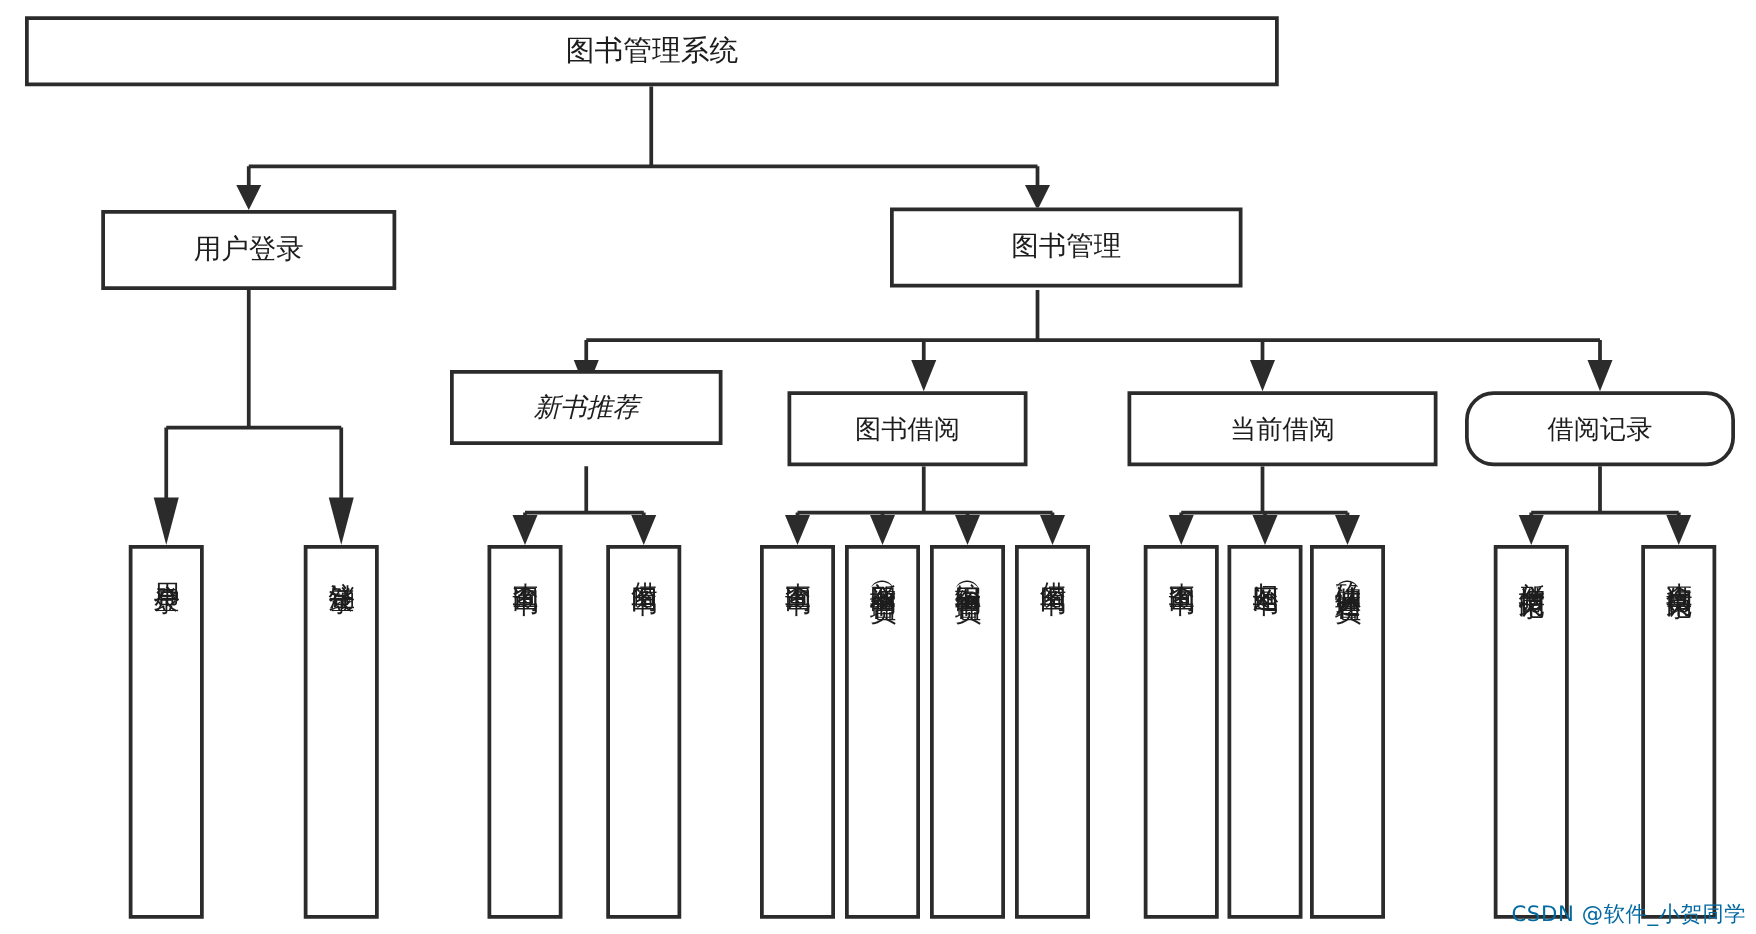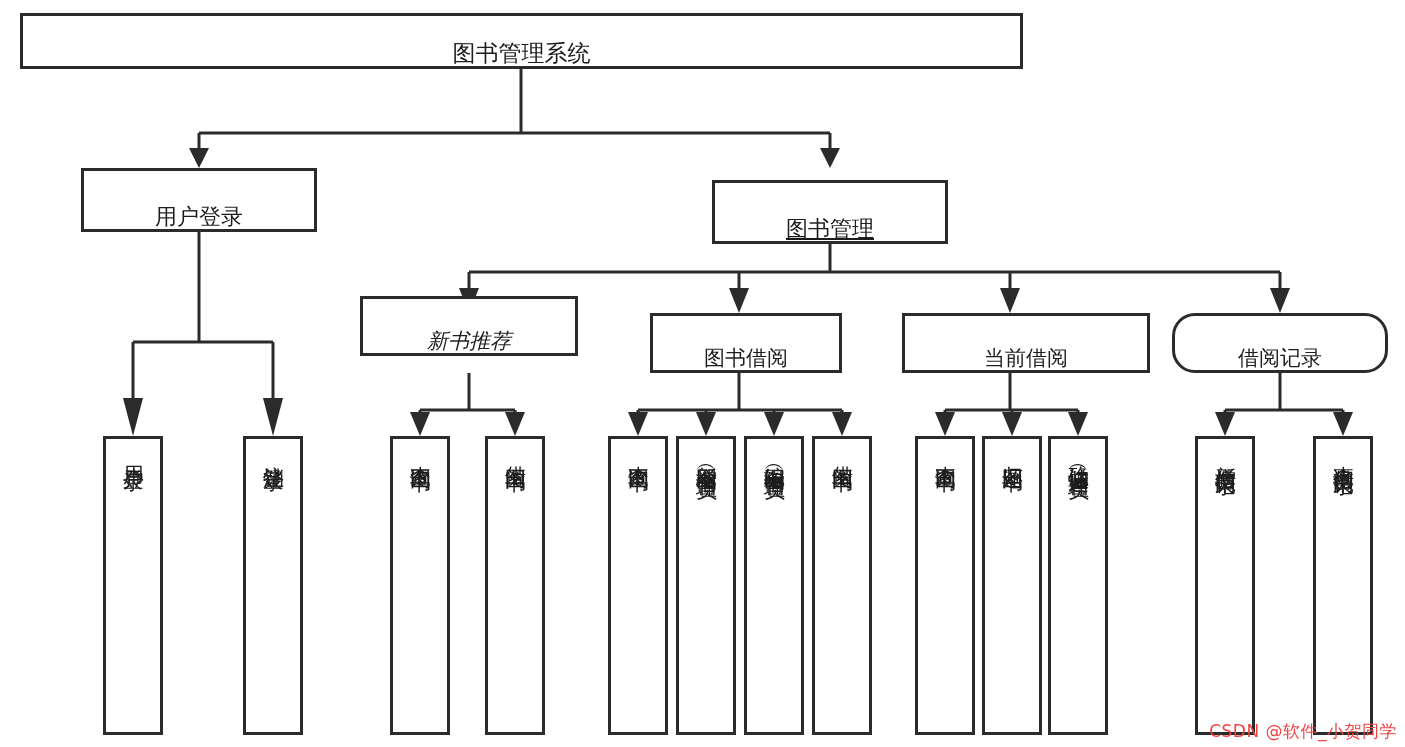--- a/index.html
+++ b/index.html
@@ -31,21 +31,21 @@
   }
   #wires polygon{ fill:#2b2b2b; }
 
   
   .node{
     position:absolute;
     box-sizing:border-box;
     background:#ffffff;
     border:3px solid #2b2b2b;
     display:flex;
-    align-items:flex-end;
+    align-items:center;
     justify-content:center;
     text-align:center;
   }
   .node .label{
     color:#1d1d1d;
     line-height:1.15;
     white-space:nowrap;
   }
   .node.root .label{ font-size:23px; }
   .node.lvl2 .label{ font-size:22px; }
@@ -66,21 +66,21 @@
     white-space:nowrap;
     display:block;
   }
 
   
   #watermark{
     position:absolute;
     right:8px;
     bottom:4px;
     font-size:17px;
-    color:#ef4444;
+    color:#0369a1;
     letter-spacing:0.5px;
     white-space:nowrap;
     pointer-events:none;
   }
 </style>
 </head>
 <body>
 
 <div id="canvas">
 
@@ -152,28 +152,28 @@
     <polygon points="1333,412 1353,412 1343,436"></polygon>
   </svg>
 
   <div class="node root" style="left:20px;  top:13px;  width:1003px; height:56px;">
     <span class="label">图书管理系统</span>
   </div>
 
   <div class="node lvl2" style="left:81px;  top:168px; width:236px; height:64px;">
     <span class="label">用户登录</span>
   </div>
-  <div class="node lvl2" style="left:712px; top:180px; width:236px; height:64px;text-decoration:underline;">
+  <div class="node lvl2" style="left:712px; top:166px; width:282px; height:64px;">
     <span class="label">图书管理</span>
   </div>
 
   <div class="node lvl3" style="left:360px;  top:296px; width:218px; height:60px;font-style:italic;">
     <span class="label">新书推荐</span>
   </div>
-  <div class="node lvl3" style="left:630px;  top:313px; width:192px; height:60px;margin-left:20px;">
+  <div class="node lvl3" style="left:630px;  top:313px; width:192px; height:60px;">
     <span class="label">图书借阅</span>
   </div>
   <div class="node lvl3" style="left:902px;  top:313px; width:248px; height:60px;">
     <span class="label">当前借阅</span>
   </div>
   <div class="node lvl3" style="left:1172px; top:313px; width:216px; height:60px;border-radius:23px;">
     <span class="label">借阅记录</span>
   </div>
 
   <div class="node leaf" style="left:103px; top:436px; width:60px; height:299px;">

